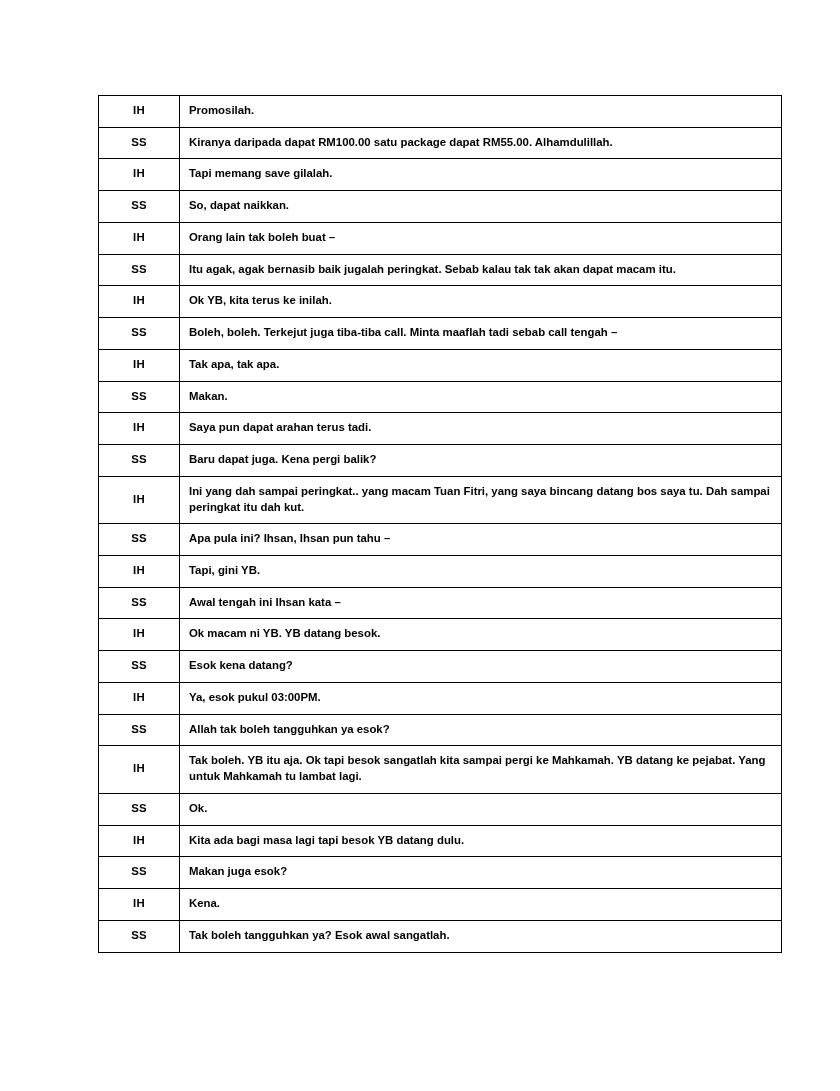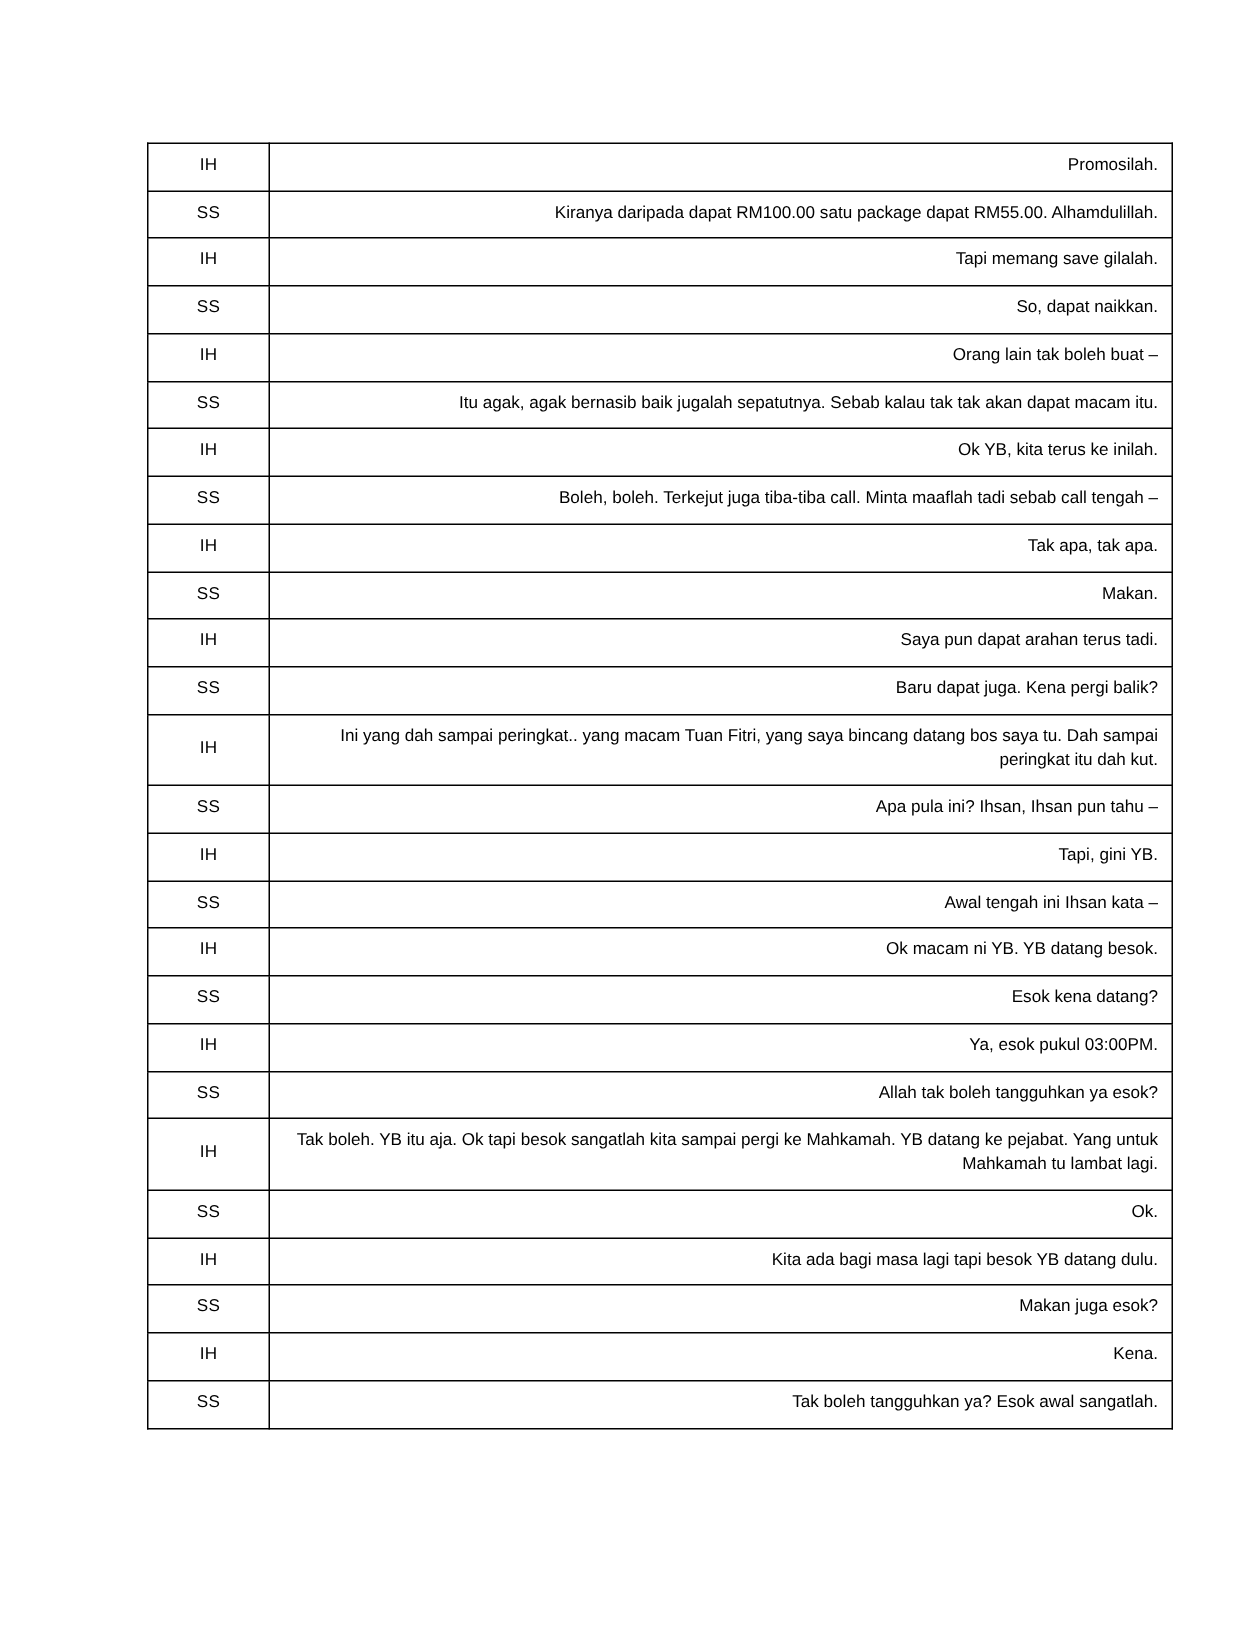--- a/index.html
+++ b/index.html
@@ -28,28 +28,28 @@
   table.transcript td {
     border: 1.4px solid #000000;
     vertical-align: middle;
     padding: 7px 9px 8px 9px;
     font-size: 11.4px;
     line-height: 1.38;
   }
   td.speaker {
     width: 62px;
     text-align: center;
-    font-weight: normal;
+    font-weight: bold;
     font-size: 11.4px;
     letter-spacing: 0.2px;
   }
   td.line {
     width: 583px;
-    text-align: right;
-    font-weight: normal;
+    text-align: left;
+    font-weight: bold;
   }
 </style>
 </head>
 <body>
 
 <div class="page">
   <table class="transcript">
     <tbody>
         <tr>
           <td class="speaker">IH</td>
@@ -66,21 +66,21 @@
         <tr>
           <td class="speaker">SS</td>
           <td class="line">So, dapat naikkan.</td>
         </tr>
         <tr>
           <td class="speaker">IH</td>
           <td class="line">Orang lain tak boleh buat –</td>
         </tr>
         <tr>
           <td class="speaker">SS</td>
-          <td class="line">Itu agak, agak bernasib baik jugalah sepatutnya. Sebab kalau tak tak akan dapat macam itu.</td>
+          <td class="line">Itu agak, agak bernasib baik jugalah peringkat. Sebab kalau tak tak akan dapat macam itu.</td>
         </tr>
         <tr>
           <td class="speaker">IH</td>
           <td class="line">Ok YB, kita terus ke inilah.</td>
         </tr>
         <tr>
           <td class="speaker">SS</td>
           <td class="line">Boleh, boleh. Terkejut juga tiba-tiba call. Minta maaflah tadi sebab call tengah –</td>
         </tr>
         <tr>

